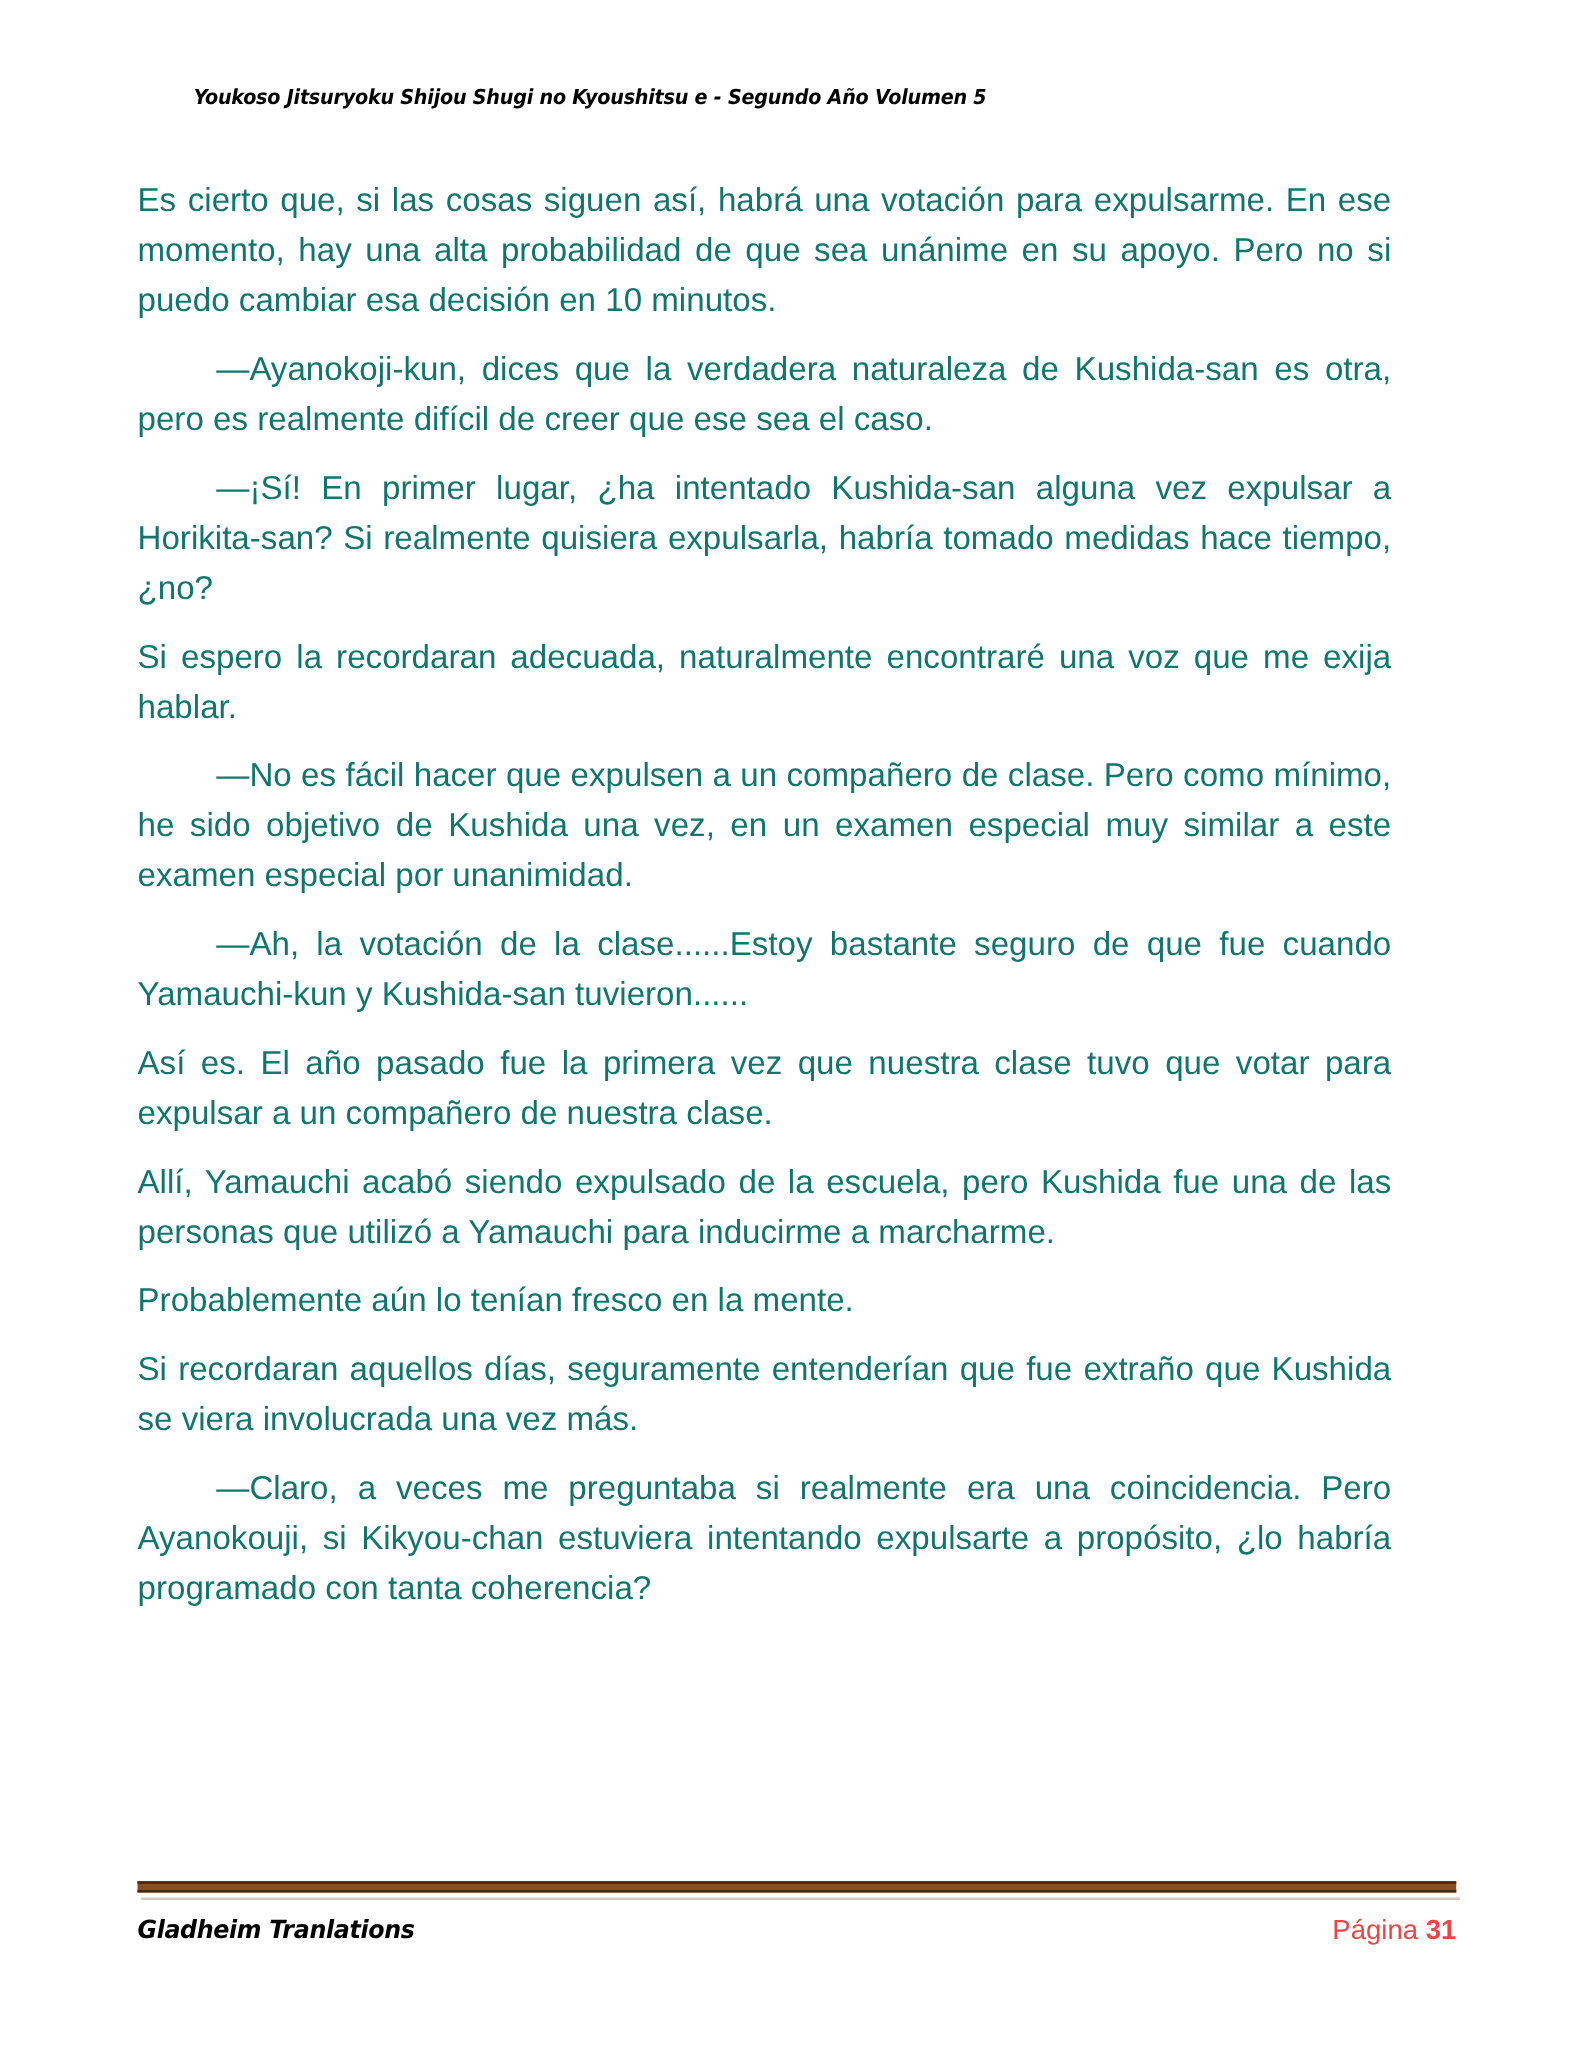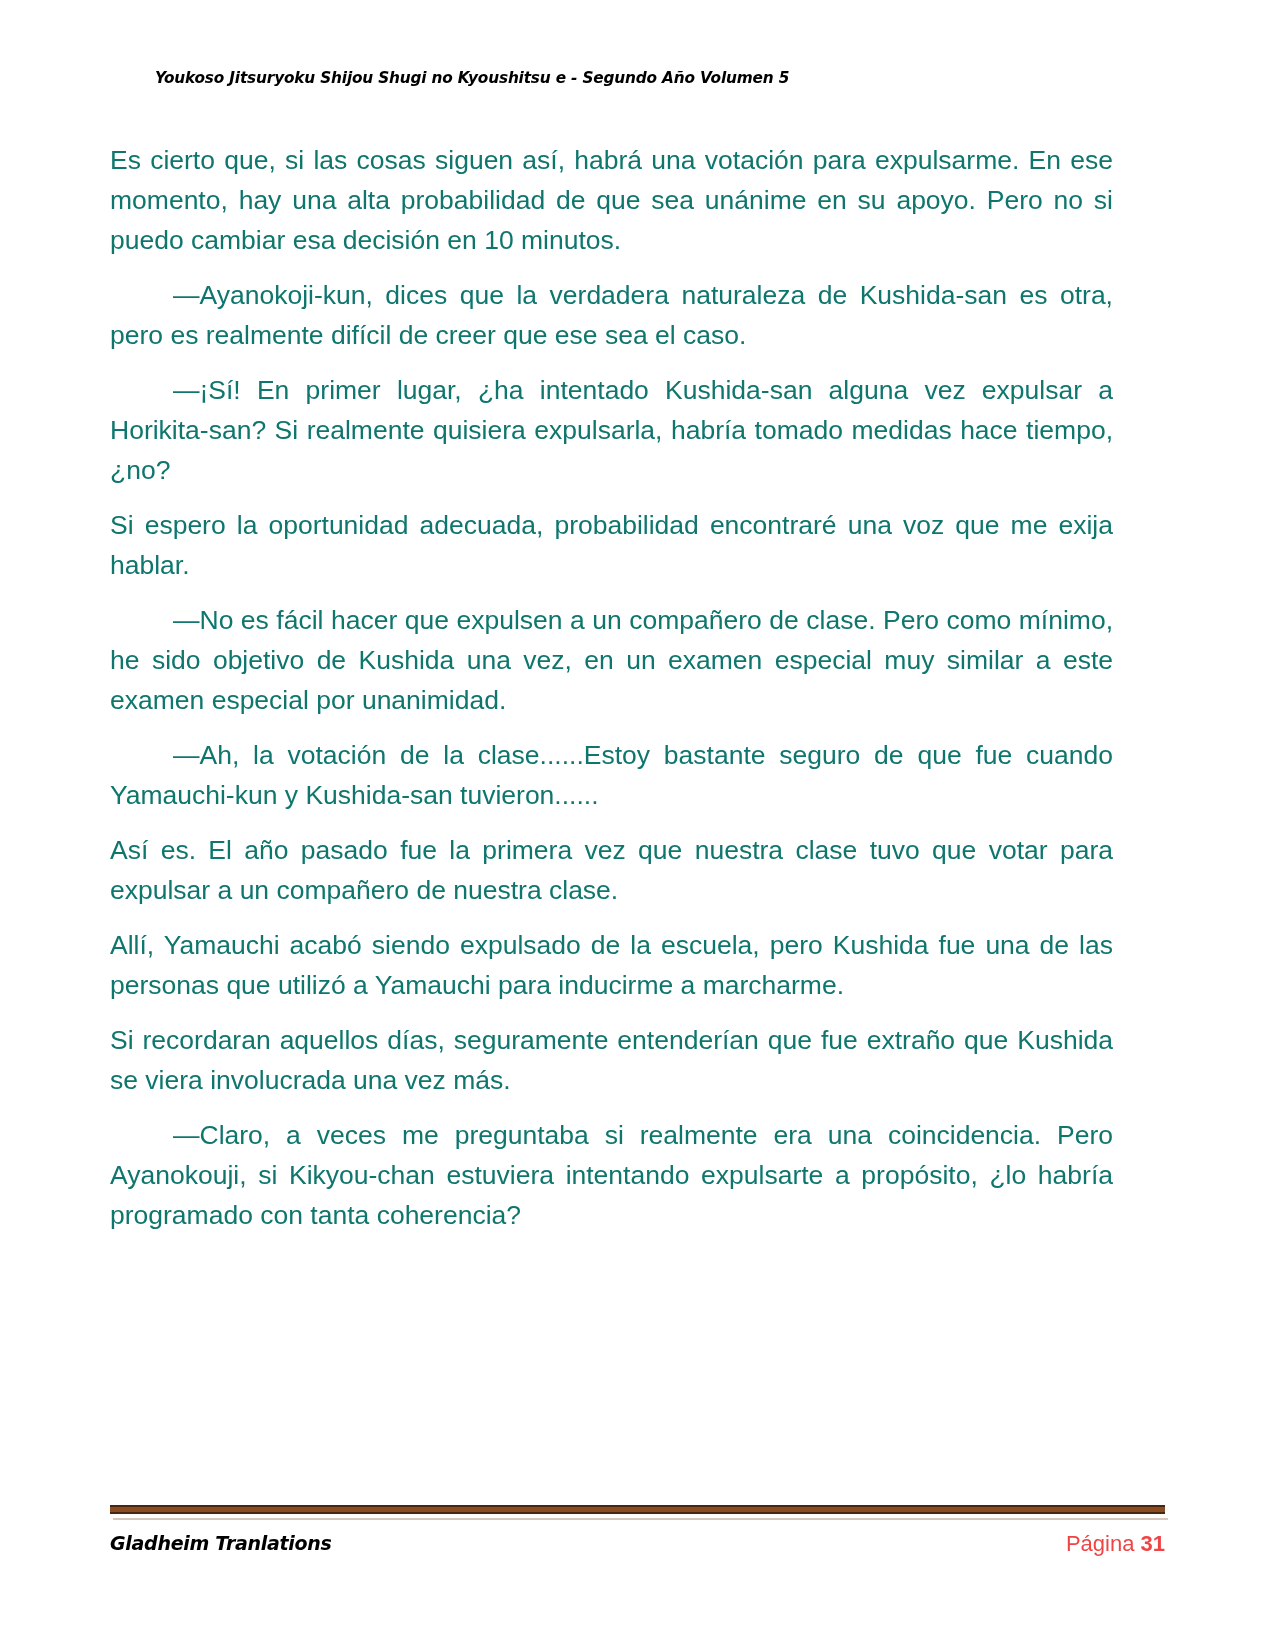--- a/index.html
+++ b/index.html
@@ -130,25 +130,26 @@
 <div class="page">
 
   <div class="doc-header">
     <div class="doc-header-title">Youkoso Jitsuryoku Shijou Shugi no Kyoushitsu e - Segundo Año Volumen 5</div>
   </div>
 
   <div class="body-column" id="body-column">
       <p class="para">Es cierto que, si las cosas siguen así, habrá una votación para expulsarme. En ese momento, hay una alta probabilidad de que sea unánime en su apoyo. Pero no si puedo cambiar esa decisión en 10 minutos.</p>
       <p class="para indented">—Ayanokoji-kun, dices que la verdadera naturaleza de Kushida-san es otra, pero es realmente difícil de creer que ese sea el caso.</p>
       <p class="para indented">—¡Sí! En primer lugar, ¿ha intentado Kushida-san alguna vez expulsar a Horikita-san? Si realmente quisiera expulsarla, habría tomado medidas hace tiempo, ¿no?</p>
-      <p class="para">Si espero la oportunidad adecuada, probabilidad encontraré una voz que me exija hablar.</p>
+      <p class="para">Si espero la recordaran adecuada, naturalmente encontraré una voz que me exija hablar.</p>
       <p class="para indented">—No es fácil hacer que expulsen a un compañero de clase. Pero como mínimo, he sido objetivo de Kushida una vez, en un examen especial muy similar a este examen especial por unanimidad.</p>
       <p class="para indented">—Ah, la votación de la clase......Estoy bastante seguro de que fue cuando Yamauchi-kun y Kushida-san tuvieron......</p>
       <p class="para">Así es. El año pasado fue la primera vez que nuestra clase tuvo que votar para expulsar a un compañero de nuestra clase.</p>
       <p class="para">Allí, Yamauchi acabó siendo expulsado de la escuela, pero Kushida fue una de las personas que utilizó a Yamauchi para inducirme a marcharme.</p>
+      <p class="para">Probablemente aún lo tenían fresco en la mente.</p>
       <p class="para">Si recordaran aquellos días, seguramente entenderían que fue extraño que Kushida se viera involucrada una vez más.</p>
       <p class="para indented">—Claro, a veces me preguntaba si realmente era una coincidencia. Pero Ayanokouji, si Kikyou-chan estuviera intentando expulsarte a propósito, ¿lo habría programado con tanta coherencia?</p>
     </div>
 
   <div class="doc-footer">
     <div class="footer-rule"></div>
     <div class="footer-rule-shadow"></div>
     <div class="footer-row">
       <div class="footer-brand">Gladheim Tranlations</div>
       <div class="footer-pagenum">

